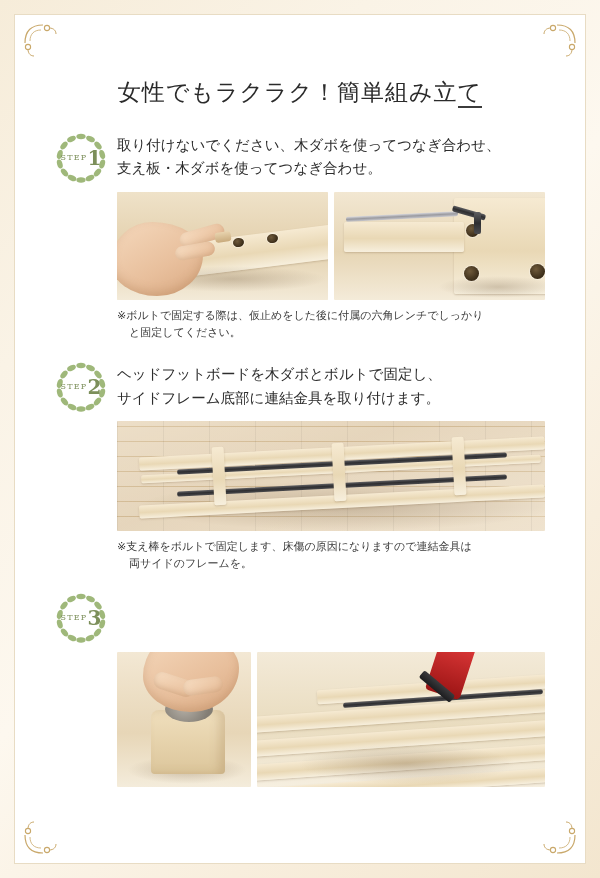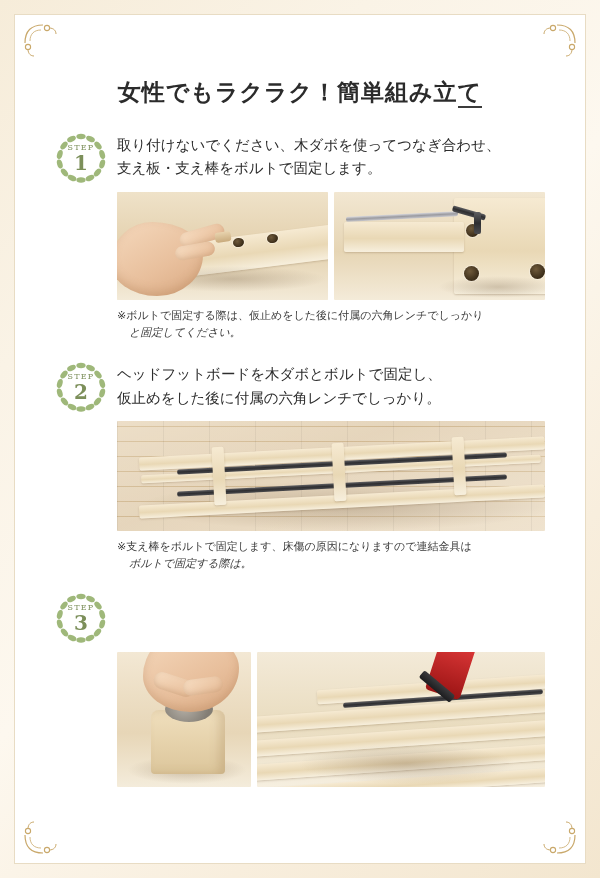--- a/index.html
+++ b/index.html
@@ -46,21 +46,21 @@
     position: absolute;
     top: 0; left: 0;
     width: 100%;
     padding: 62px 40px 30px 40px;
     box-sizing: border-box;
   }
 
   .title {
     text-align: center;
     font-size: 23px;
-    font-weight: bold;
+    font-weight: normal;
     letter-spacing: 1px;
     color: #2b2b2b;
     margin: 0 0 22px 0;
     font-family: "DejaVu Sans", "Liberation Sans", sans-serif;
   }
   .title .u {
     border-bottom: 2px solid #3b3b3b;
     padding-bottom: 1px;
   }
 
@@ -80,21 +80,20 @@
     margin-top: 2px;
   }
   .badge .leaf-ring {
     position: absolute;
     inset: 0;
   }
   .badge .badge-text {
     position: absolute;
     inset: 0;
     display: flex;
-    flex-direction: column;
     align-items: center;
     justify-content: center;
     color: #7c8f5a;
     line-height: 1;
   }
   .badge .s-word {
     font-size: 8px;
     letter-spacing: 1.2px;
     font-family: "DejaVu Serif", serif;
     margin-bottom: 1px;
@@ -122,21 +121,21 @@
     overflow: hidden;
     border-radius: 1px;
   }
   .note {
     margin: 7px 0 0 62px;
     font-size: 11px;
     line-height: 1.55;
     color: #3a3a3a;
     font-family: "DejaVu Sans", "Liberation Sans", sans-serif;
   }
-  .note .ind { display:block; padding-left: 12px; font-style: italic; }
+  .note .ind { display:block; padding-left: 12px; }
 
   
   .wood-floor {
     background:
       repeating-linear-gradient(90deg, rgba(0,0,0,0.05) 0 1px, rgba(0,0,0,0) 1px 46px),
       repeating-linear-gradient(0deg, rgba(255,255,255,0.35) 0 14px, rgba(0,0,0,0.03) 14px 15px),
       linear-gradient(160deg, #e3cdaa 0%, #d8bf98 40%, #e7d4b5 100%);
   }
   .wood-light {
     background:
@@ -266,21 +265,21 @@
                 </g>
               </svg>
             </div>
             <div class="badge-text">
               <span class="s-word">STEP</span>
               <span class="s-num">1</span>
             </div>
           </div>
           <div class="step-desc">
             <div>取り付けないでください、木ダボを使ってつなぎ合わせ、</div>
-            <div>支え板・支え棒をボルトで固定します。</div>
+            <div>支え板・木ダボを使ってつなぎ合わせ。</div>
           </div>
         </div>
 
         <div class="photos">
 
           <div class="photo wood-light" style="width:222px;height:108px;">
             <div style="position:absolute;inset:0;background:linear-gradient(180deg,#efe2c9 0%,#e3d0ad 52%,#f3ead8 100%);"></div>
             <div class="plank" style="left:18px;top:44px;width:210px;height:34px;transform:rotate(-7deg);"></div>
             <div class="hole" style="left:116px;top:46px;width:11px;height:9px;transform:rotate(-7deg);"></div>
             <div class="hole" style="left:150px;top:42px;width:11px;height:9px;transform:rotate(-7deg);"></div>
@@ -334,41 +333,41 @@
                 </g>
               </svg>
             </div>
             <div class="badge-text">
               <span class="s-word">STEP</span>
               <span class="s-num">2</span>
             </div>
           </div>
           <div class="step-desc">
             <div>ヘッドフットボードを木ダボとボルトで固定し、</div>
-            <div>仮止めをした後に付属の六角レンチでしっかり。</div>
+            <div>サイドフレーム底部に連結金具を取り付けます。</div>
           </div>
         </div>
 
         <div class="photos">
           <div class="photo wood-floor" style="width:450px;height:110px;">
             <div class="shadow-soft" style="left:20px;top:60px;width:420px;height:50px;"></div>
             <div class="plank" style="left:22px;top:26px;width:406px;height:13px;transform:rotate(-3deg);"></div>
             <div class="plank" style="left:22px;top:74px;width:406px;height:13px;transform:rotate(-3deg);"></div>
             <div class="plank" style="left:24px;top:44px;width:400px;height:8px;transform:rotate(-3deg);"></div>
             <div class="metal-bar" style="left:60px;top:40px;width:330px;height:5px;transform:rotate(-3deg);"></div>
             <div class="metal-bar" style="left:60px;top:62px;width:330px;height:5px;transform:rotate(-3deg);"></div>
             <div class="plank" style="left:96px;top:26px;width:12px;height:58px;transform:rotate(-3deg);"></div>
             <div class="plank" style="left:216px;top:22px;width:12px;height:58px;transform:rotate(-3deg);"></div>
             <div class="plank" style="left:336px;top:16px;width:12px;height:58px;transform:rotate(-3deg);"></div>
           </div>
         </div>
 
         <div class="note">
           <span>※支え棒をボルトで固定します、床傷の原因になりますので連結金具は</span>
-          <span class="ind">ボルトで固定する際は。</span>
+          <span class="ind">両サイドのフレームを。</span>
         </div>
       </div>
 
       <div class="step-block">
         <div class="step-head">
           <div class="badge">
             <div class="leaf-ring">
               <svg width="52" height="52" viewBox="0 0 52 52">
                 <g fill="#9fb87a">
                   <ellipse cx="26" cy="4.5" rx="4.6" ry="2.7"></ellipse>

